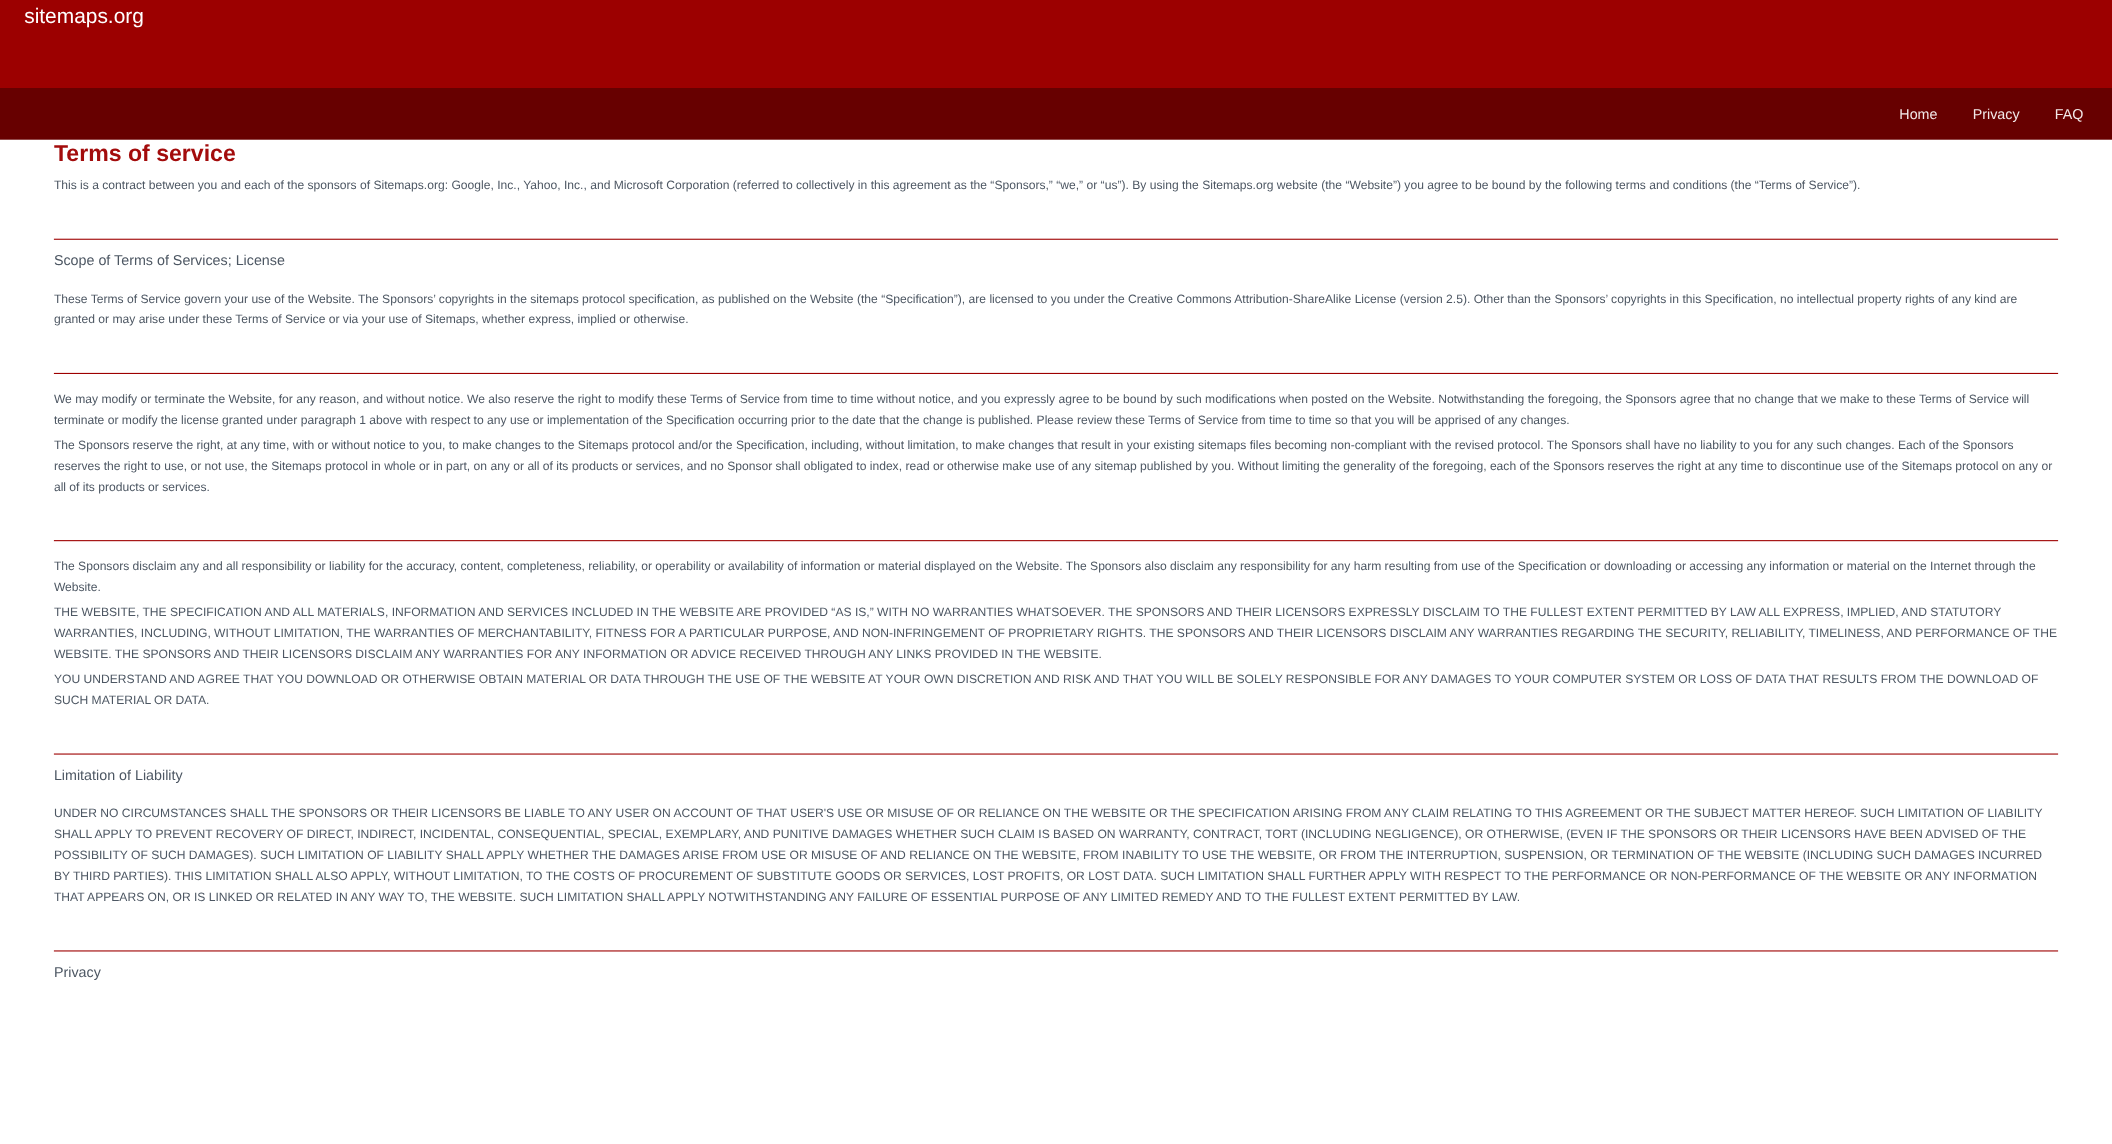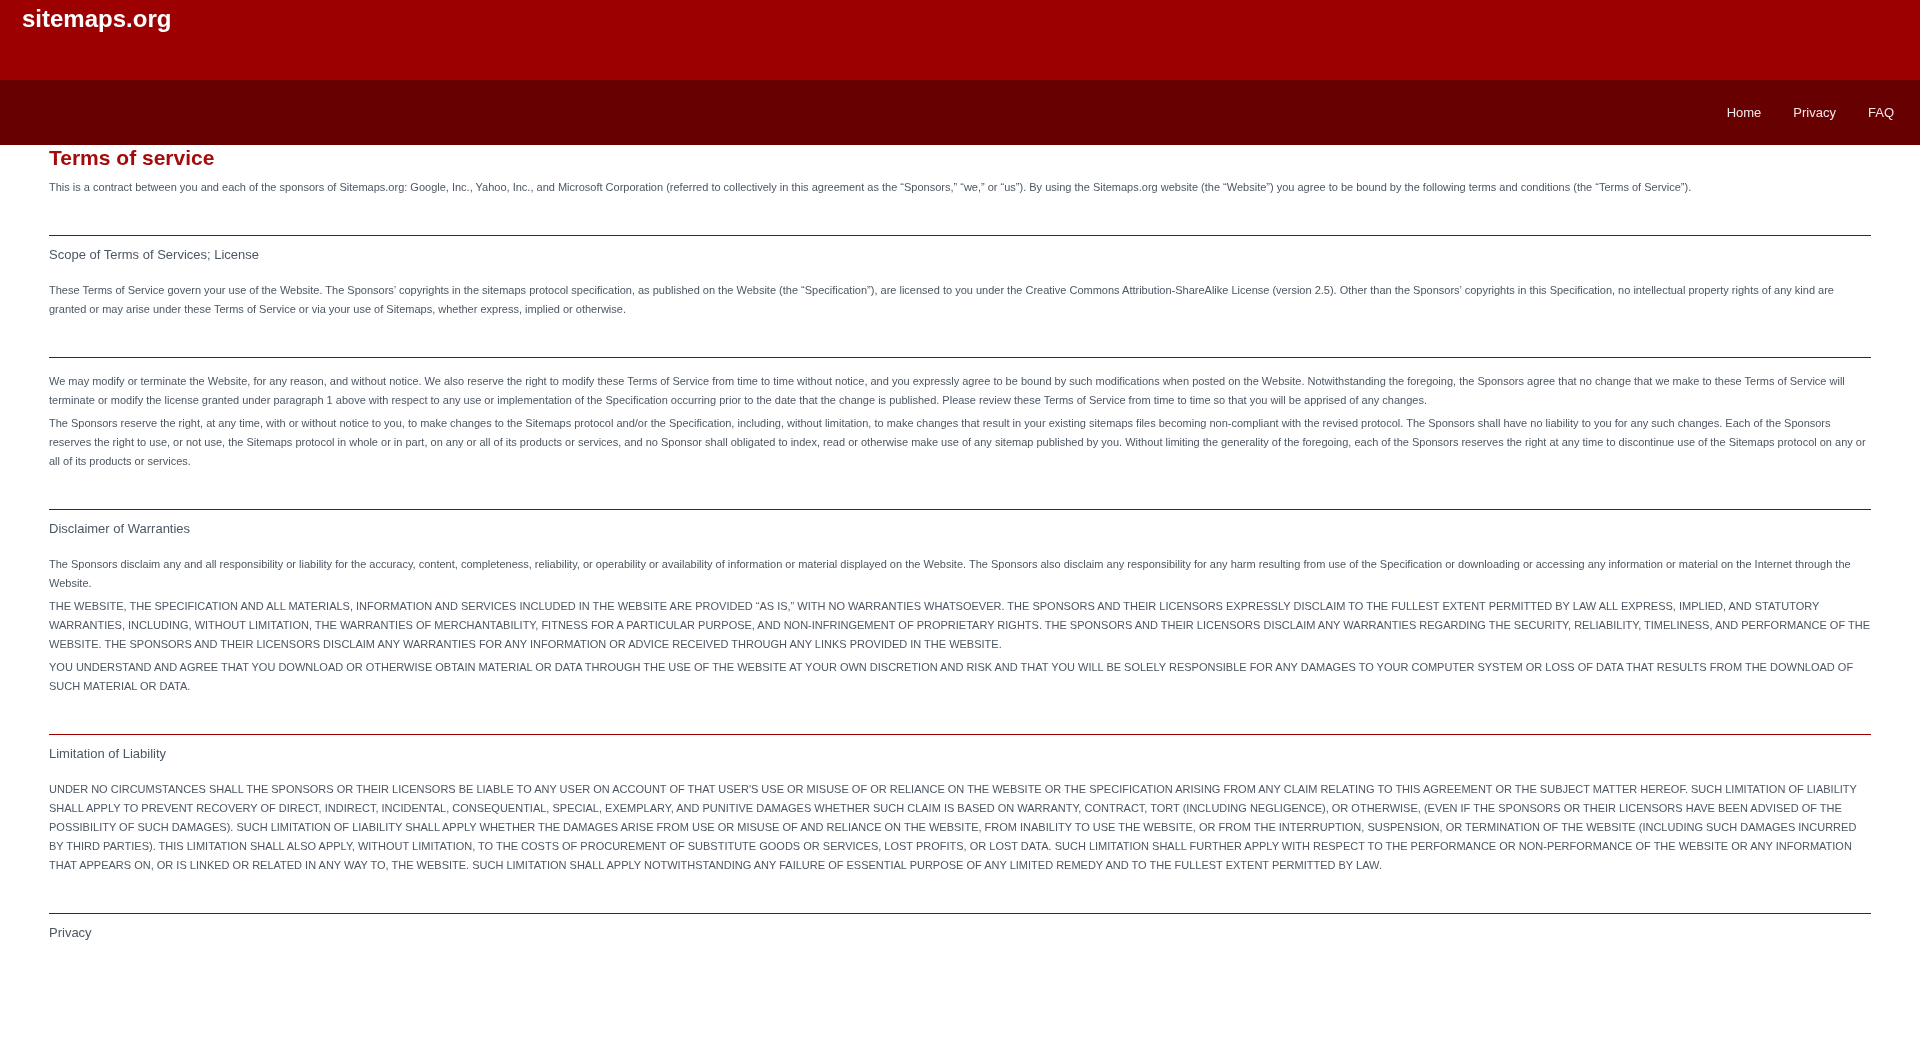--- a/index.html
+++ b/index.html
@@ -8,23 +8,23 @@
     --title-red:#a30c0c;
     --rule-red:#9e0000;
     --text-gray:#4d5763;
     --link-light:#f2e8e8;
   }
   *{box-sizing:border-box;margin:0;padding:0;}
   html,body{width:1920px;height:1040px;overflow:hidden;background:#ffffff;}
   body{font-family:"Liberation Sans","DejaVu Sans",sans-serif;color:var(--text-gray);}
 
   .site-header{height:80px;background:var(--header-bg);padding:5px 0 0 22px;}
-  .site-header .brand{color:#ffffff;font-size:24px;font-weight:bold;line-height:1.2;}
+  .site-header .brand{color:#ffffff;font-size:19px;font-weight:normal;line-height:1.2;}
 
-  .site-nav{height:65px;background:var(--nav-bg);display:flex;align-items:center;
+  .site-nav{height:47px;background:var(--nav-bg);display:flex;align-items:center;
             justify-content:flex-end;gap:32px;padding-right:26px;}
   .site-nav a{color:var(--link-light);text-decoration:none;font-size:13px;cursor:pointer;}
 
   .content{margin:0 49px;}
   .content h1{color:var(--title-red);font-size:21px;font-weight:bold;line-height:26px;}
   .content p{font-size:11px;line-height:19px;margin-top:13px;}
   .content p.intro{margin-top:7px;}
 
   .section{border-top:1px solid var(--rule-red);margin-top:38px;}
   .section h2{margin-top:7px;font-size:13px;font-weight:400;color:var(--text-gray);line-height:24px;}
@@ -52,21 +52,20 @@
     <h2>Scope of Terms of Services; License</h2>
     <p>These Terms of Service govern your use of the Website. The Sponsors’ copyrights in the sitemaps protocol specification, as published on the Website (the “Specification”), are licensed to you under the Creative Commons Attribution-ShareAlike License (version 2.5). Other than the Sponsors’ copyrights in this Specification, no intellectual property rights of any kind are granted or may arise under these Terms of Service or via your use of Sitemaps, whether express, implied or otherwise.</p>
   </section>
 
   <section class="section">
     <p>We may modify or terminate the Website, for any reason, and without notice. We also reserve the right to modify these Terms of Service from time to time without notice, and you expressly agree to be bound by such modifications when posted on the Website. Notwithstanding the foregoing, the Sponsors agree that no change that we make to these Terms of Service will terminate or modify the license granted under paragraph 1 above with respect to any use or implementation of the Specification occurring prior to the date that the change is published. Please review these Terms of Service from time to time so that you will be apprised of any changes.</p>
     <p>The Sponsors reserve the right, at any time, with or without notice to you, to make changes to the Sitemaps protocol and/or the Specification, including, without limitation, to make changes that result in your existing sitemaps files becoming non-compliant with the revised protocol.  The Sponsors shall have no liability to you for any such changes. Each of the Sponsors reserves the right to use, or not use, the Sitemaps protocol in whole or in part, on any or all of its products or services, and no Sponsor shall obligated to index, read or otherwise make use of any sitemap published by you. Without limiting the generality of the foregoing, each of the Sponsors reserves the right at any time to discontinue use of the Sitemaps protocol on any or all of its products or services.</p>
   </section>
 
   <section class="section">
-    <h2>Disclaimer of Warranties</h2>
     <p>The Sponsors disclaim any and all responsibility or liability for the accuracy, content, completeness, reliability, or operability or availability of information or material displayed on the Website. The Sponsors also disclaim any responsibility for any harm resulting from use of the Specification or downloading or accessing any information or material on the Internet through the Website.</p>
     <p>THE WEBSITE, THE SPECIFICATION AND ALL MATERIALS, INFORMATION AND SERVICES INCLUDED IN THE WEBSITE ARE PROVIDED “AS IS,” WITH NO WARRANTIES WHATSOEVER. THE SPONSORS AND THEIR LICENSORS EXPRESSLY DISCLAIM TO THE FULLEST EXTENT PERMITTED BY LAW ALL EXPRESS, IMPLIED, AND STATUTORY WARRANTIES, INCLUDING, WITHOUT LIMITATION, THE WARRANTIES OF MERCHANTABILITY, FITNESS FOR A PARTICULAR PURPOSE, AND NON-INFRINGEMENT OF PROPRIETARY RIGHTS. THE SPONSORS AND THEIR LICENSORS DISCLAIM ANY WARRANTIES REGARDING THE SECURITY, RELIABILITY, TIMELINESS, AND PERFORMANCE OF THE WEBSITE. THE SPONSORS AND THEIR LICENSORS DISCLAIM ANY WARRANTIES FOR ANY INFORMATION OR ADVICE RECEIVED THROUGH ANY LINKS PROVIDED IN THE WEBSITE.</p>
     <p>YOU UNDERSTAND AND AGREE THAT YOU DOWNLOAD OR OTHERWISE OBTAIN MATERIAL OR DATA THROUGH THE USE OF THE WEBSITE AT YOUR OWN DISCRETION AND RISK AND THAT YOU WILL BE SOLELY RESPONSIBLE FOR ANY DAMAGES TO YOUR COMPUTER SYSTEM OR LOSS OF DATA THAT RESULTS FROM THE DOWNLOAD OF SUCH MATERIAL OR DATA.</p>
   </section>
 
   <section class="section">
     <h2>Limitation of Liability</h2>
     <p>UNDER NO CIRCUMSTANCES SHALL THE SPONSORS OR THEIR LICENSORS BE LIABLE TO ANY USER ON ACCOUNT OF THAT USER'S USE OR MISUSE OF OR RELIANCE ON THE WEBSITE OR THE SPECIFICATION ARISING FROM ANY CLAIM RELATING TO THIS AGREEMENT OR THE SUBJECT MATTER HEREOF. SUCH LIMITATION OF LIABILITY SHALL APPLY TO PREVENT RECOVERY OF DIRECT, INDIRECT, INCIDENTAL, CONSEQUENTIAL, SPECIAL, EXEMPLARY, AND PUNITIVE DAMAGES WHETHER SUCH CLAIM IS BASED ON WARRANTY, CONTRACT, TORT (INCLUDING NEGLIGENCE), OR OTHERWISE, (EVEN IF THE SPONSORS OR THEIR LICENSORS HAVE BEEN ADVISED OF THE POSSIBILITY OF SUCH DAMAGES). SUCH LIMITATION OF LIABILITY SHALL APPLY WHETHER THE DAMAGES ARISE FROM USE OR MISUSE OF AND RELIANCE ON THE WEBSITE, FROM INABILITY TO USE THE WEBSITE, OR FROM THE INTERRUPTION, SUSPENSION, OR TERMINATION OF THE WEBSITE (INCLUDING SUCH DAMAGES INCURRED BY THIRD PARTIES). THIS LIMITATION SHALL ALSO APPLY, WITHOUT LIMITATION, TO THE COSTS OF PROCUREMENT OF SUBSTITUTE GOODS OR SERVICES, LOST PROFITS, OR LOST DATA. SUCH LIMITATION SHALL FURTHER APPLY WITH RESPECT TO THE PERFORMANCE OR NON-PERFORMANCE OF THE WEBSITE OR ANY INFORMATION THAT APPEARS ON, OR IS LINKED OR RELATED IN ANY WAY TO, THE WEBSITE. SUCH LIMITATION SHALL APPLY NOTWITHSTANDING ANY FAILURE OF ESSENTIAL PURPOSE OF ANY LIMITED REMEDY AND TO THE FULLEST EXTENT PERMITTED BY LAW.</p>
   </section>
 

